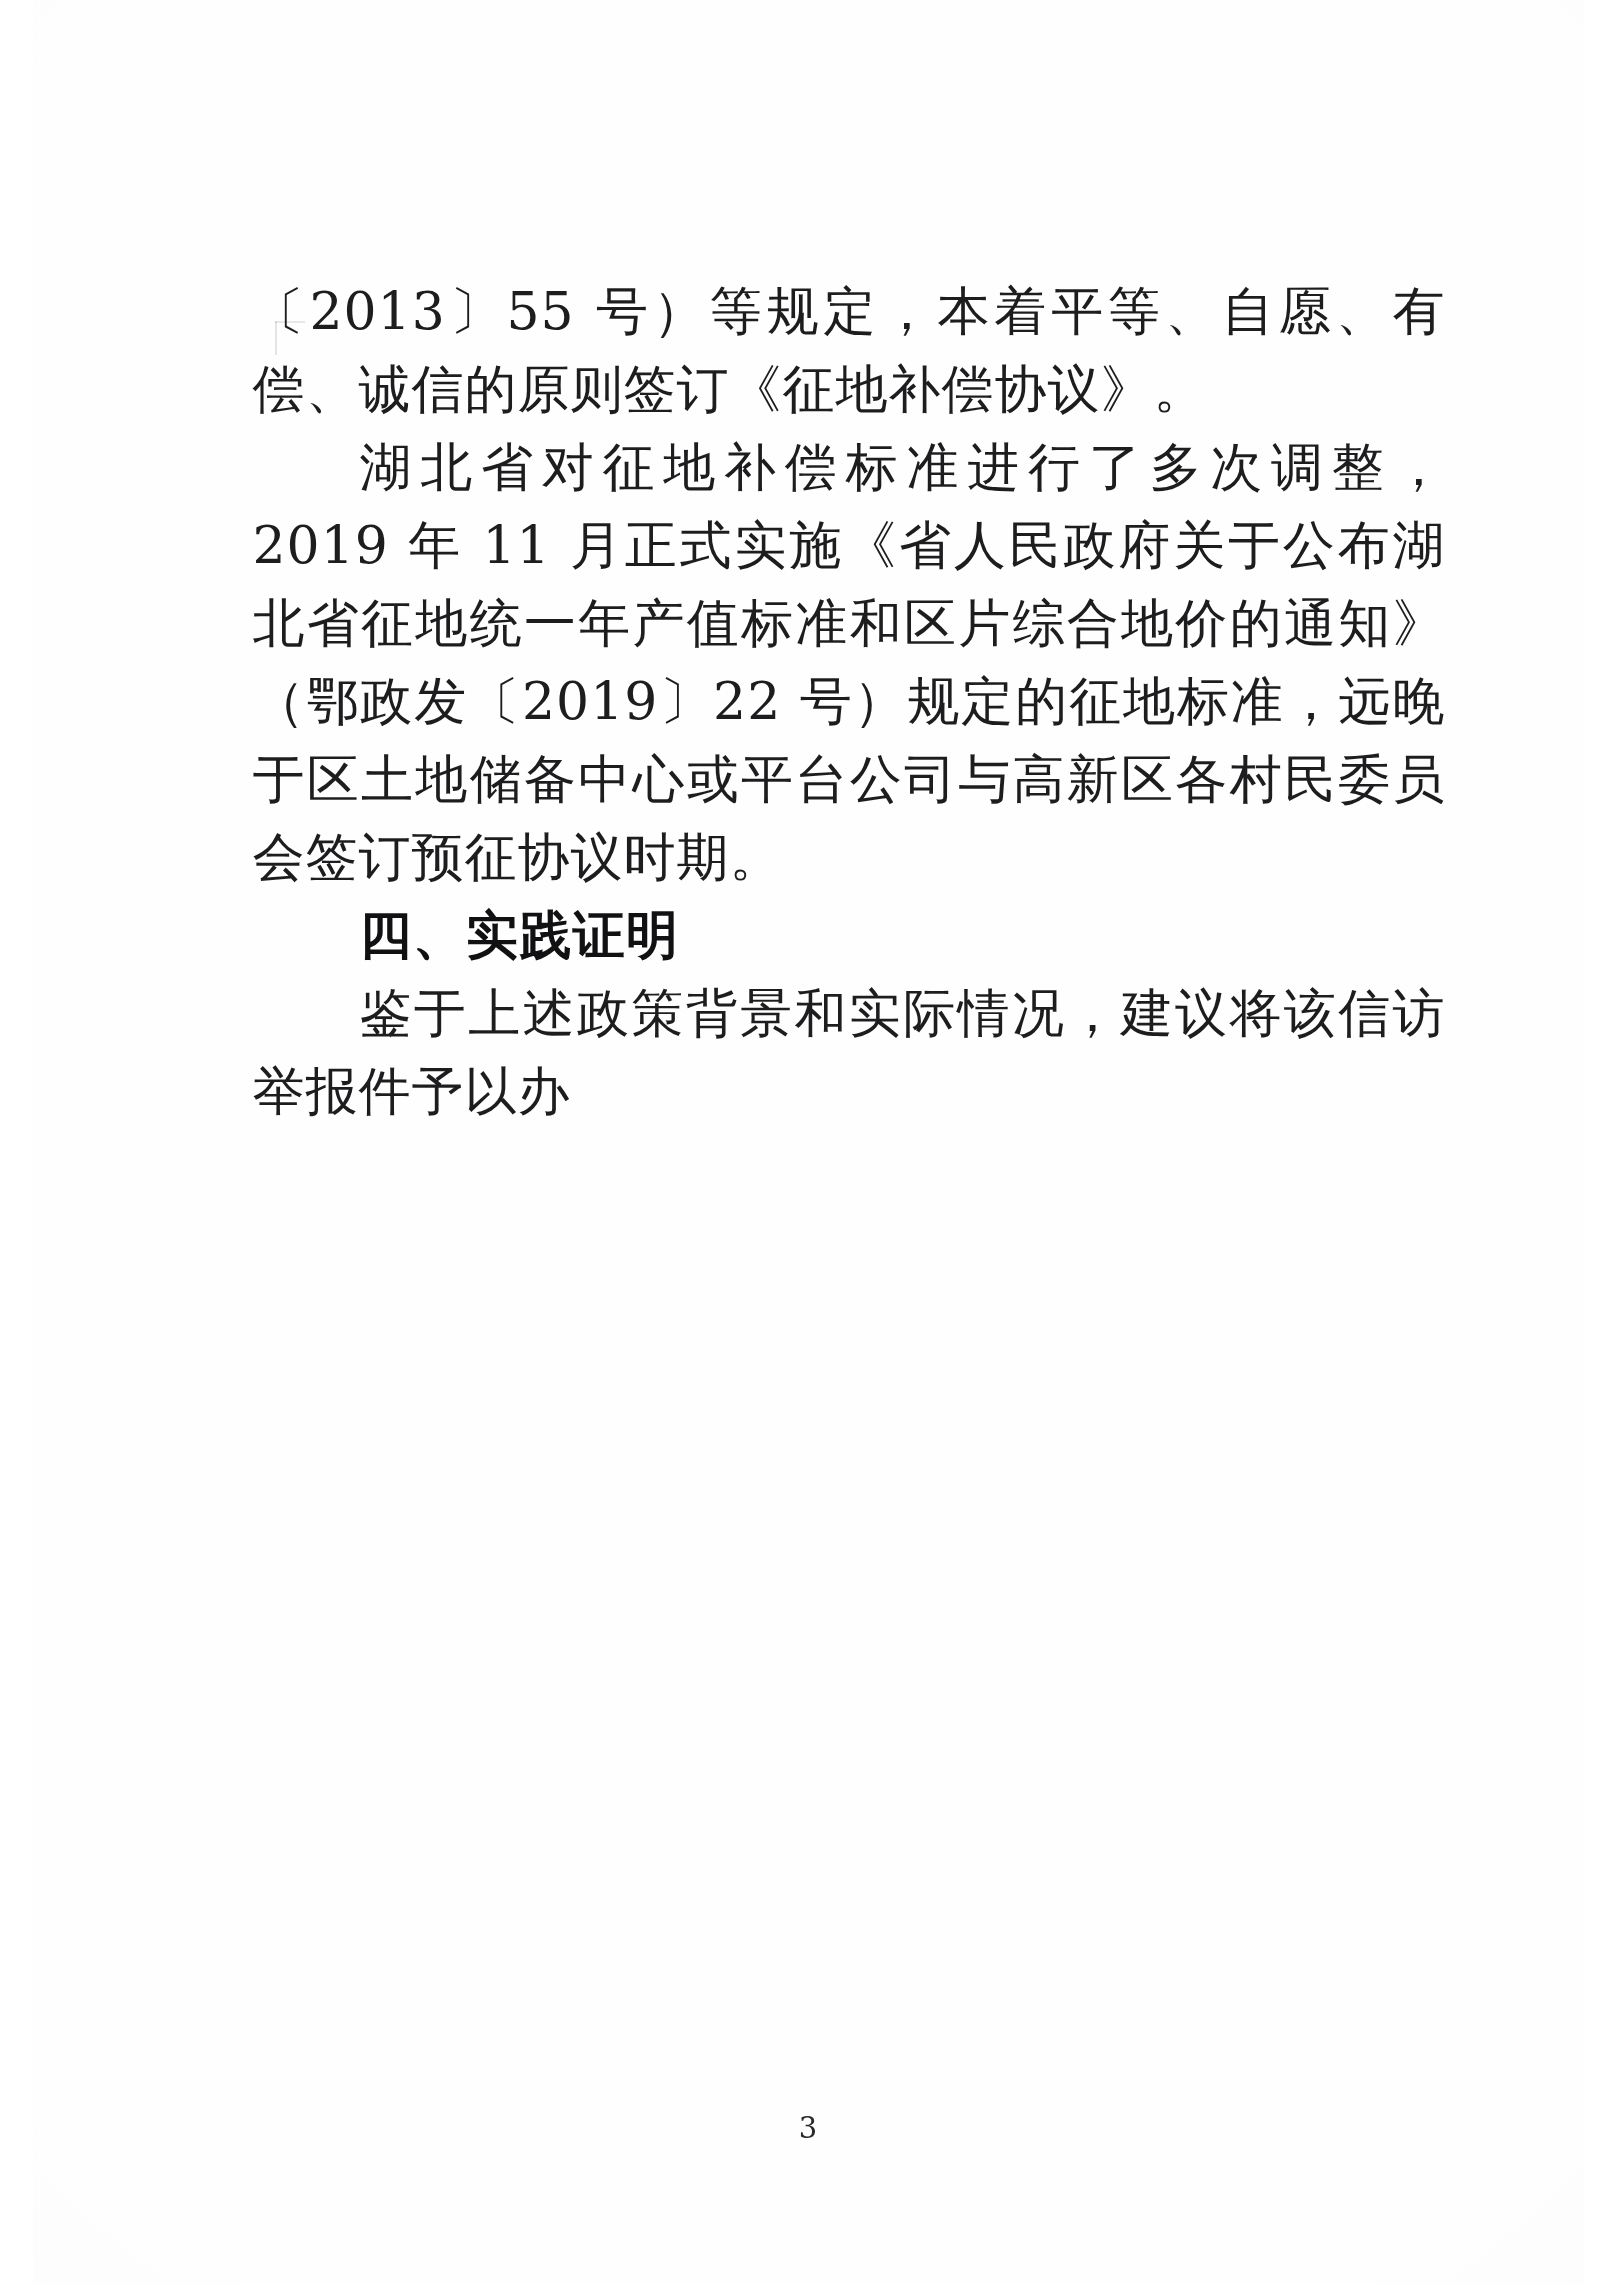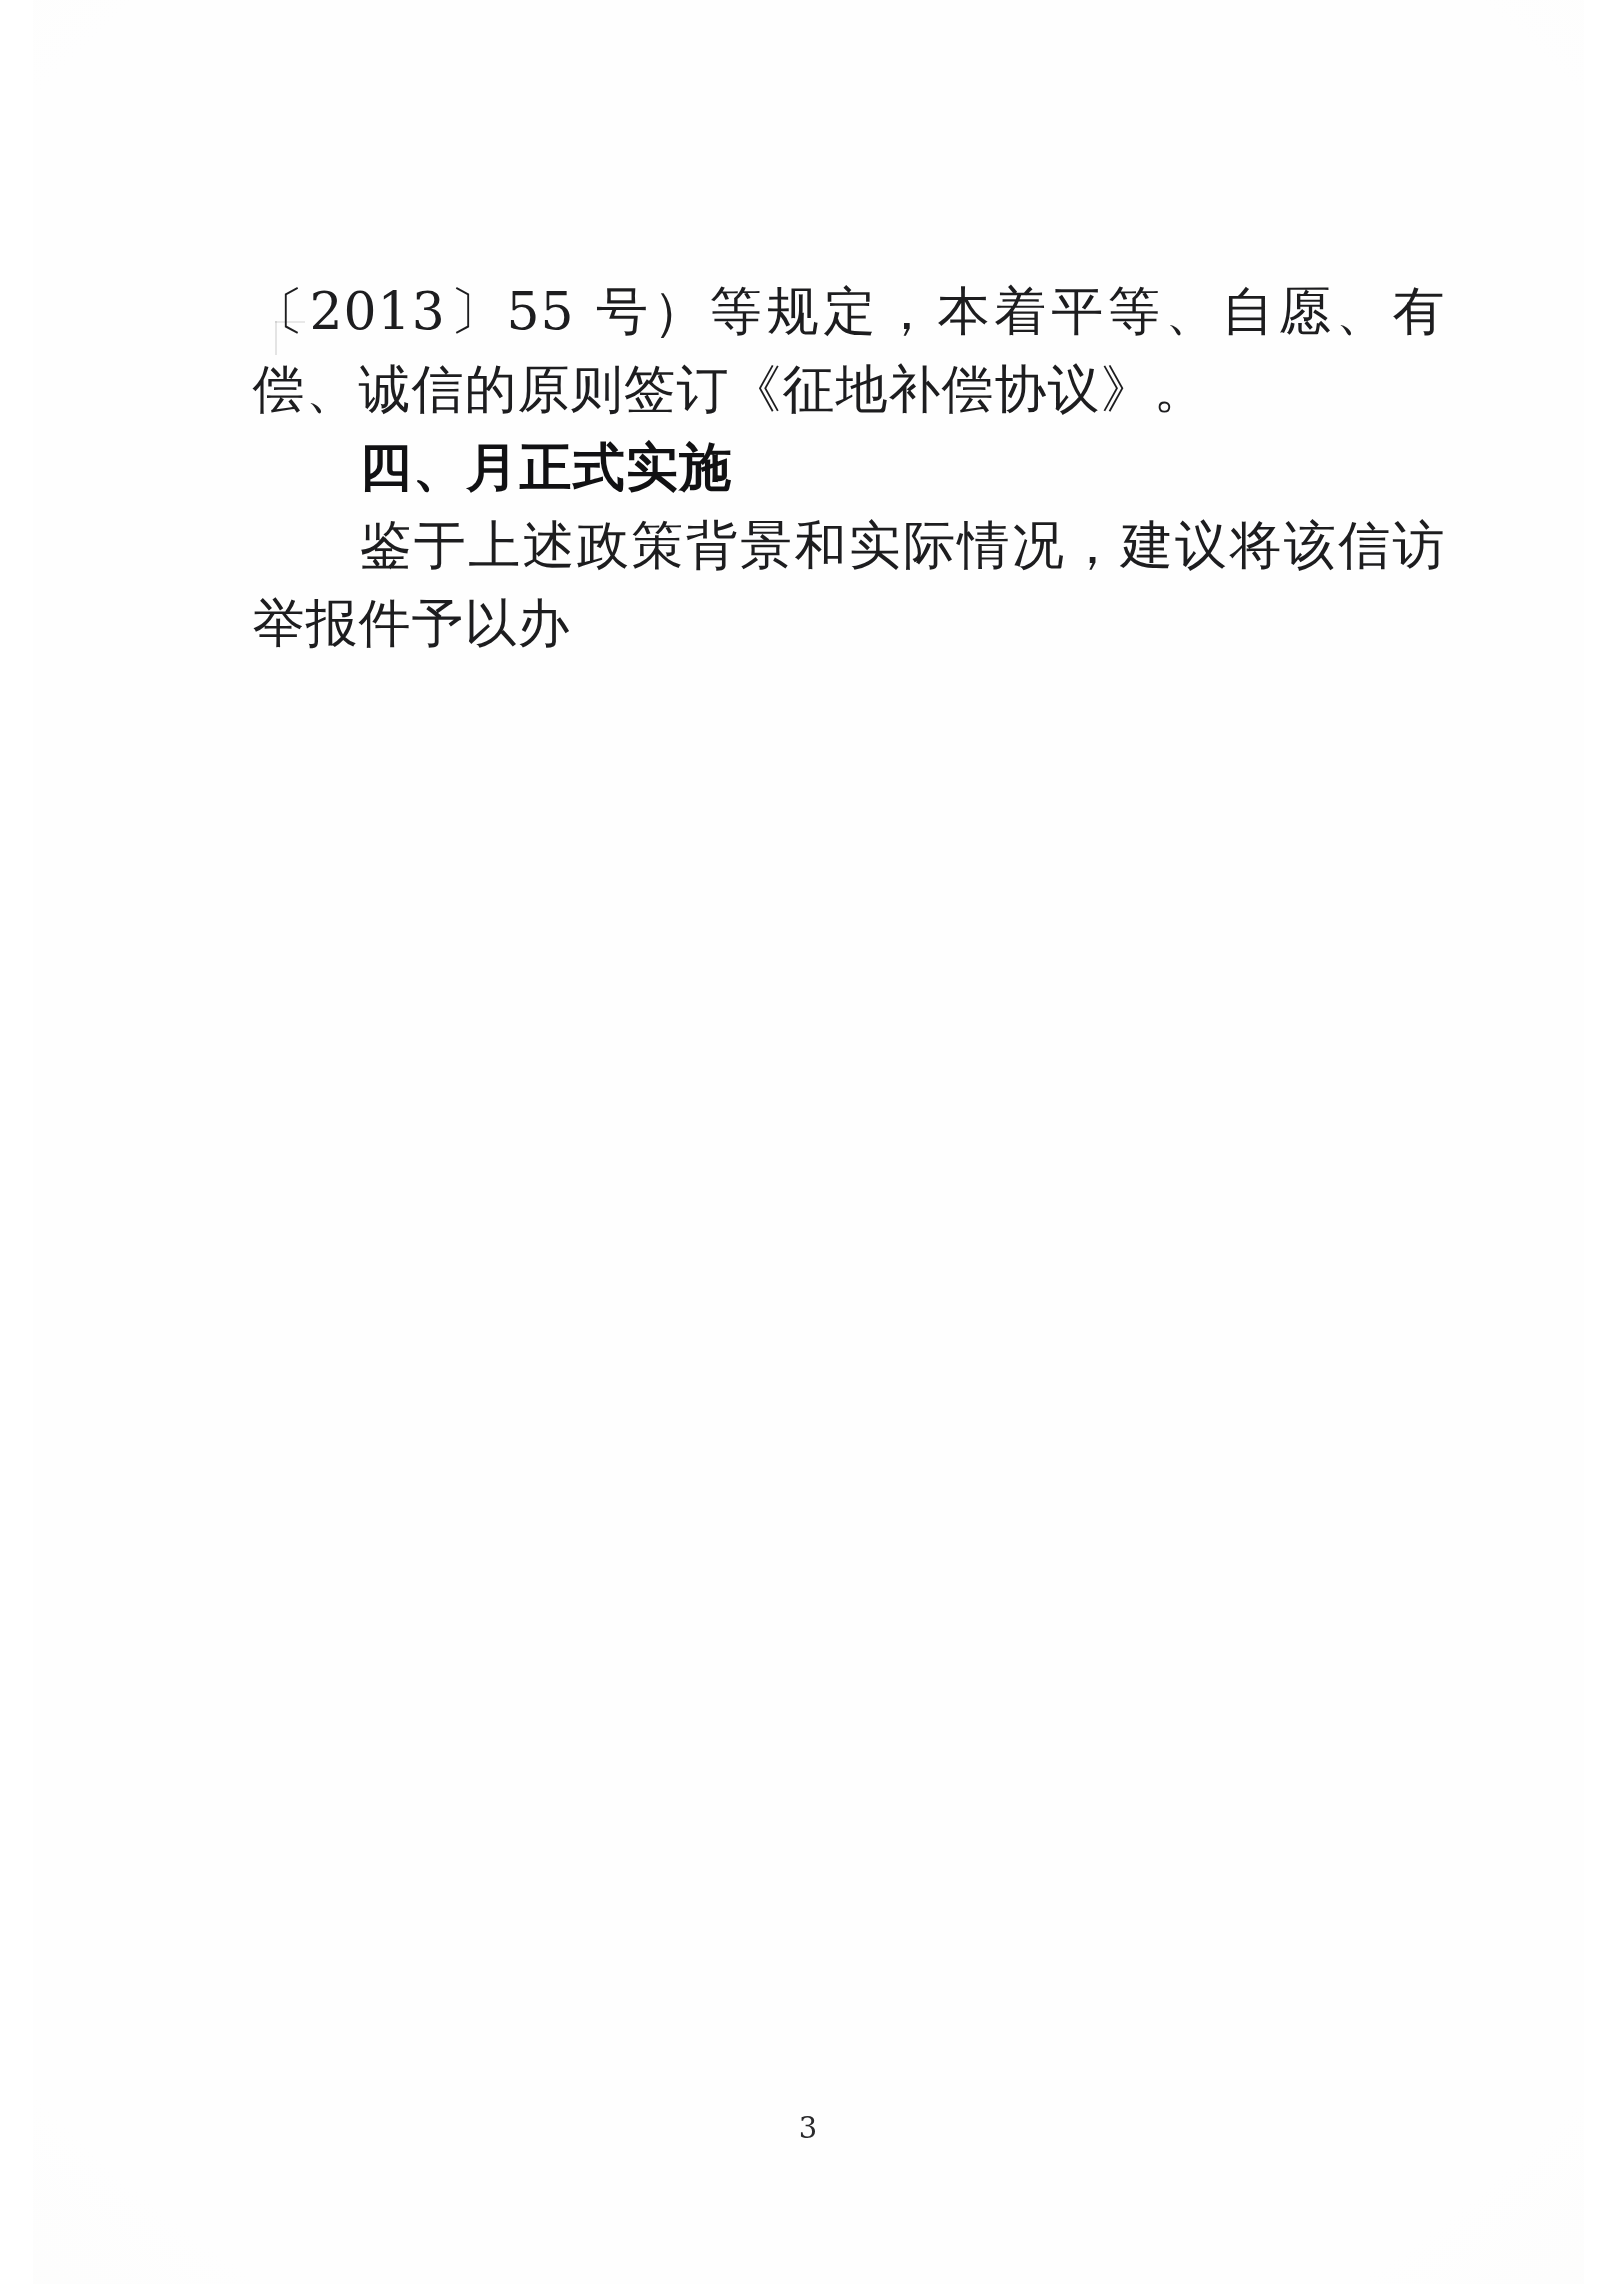--- a/index.html
+++ b/index.html
@@ -82,20 +82,21 @@
 
 <div class="page">
 
   <div class="scan-tint"></div>
 
   <div class="edge-mark v" style="left:242px; top:321px; opacity:0.18;"></div>
   <div class="edge-mark h" style="left:242px; top:321px; opacity:0.15;"></div>
 
   <div class="body-text">
     <p class="para">〔2013〕55 号）等规定，本着平等、自愿、有偿、诚信的原则签订《征地补偿协议》。</p>
-    <p class="section-heading">四、月正式实施</p>
+    <p class="para indent">湖北省对征地补偿标准进行了多次调整，2019 年 11 月正式实施《省人民政府关于公布湖北省征地统一年产值标准和区片综合地价的通知》（鄂政发〔2019〕22 号）规定的征地标准，远晚于区土地储备中心或平台公司与高新区各村民委员会签订预征协议时期。</p>
+    <p class="section-heading">四、实践证明</p>
     <p class="para indent">鉴于上述政策背景和实际情况，建议将该信访举报件予以办</p>
   </div>
 
   <div class="page-number">3</div>
 
 </div>
 
 
 </body></html>

